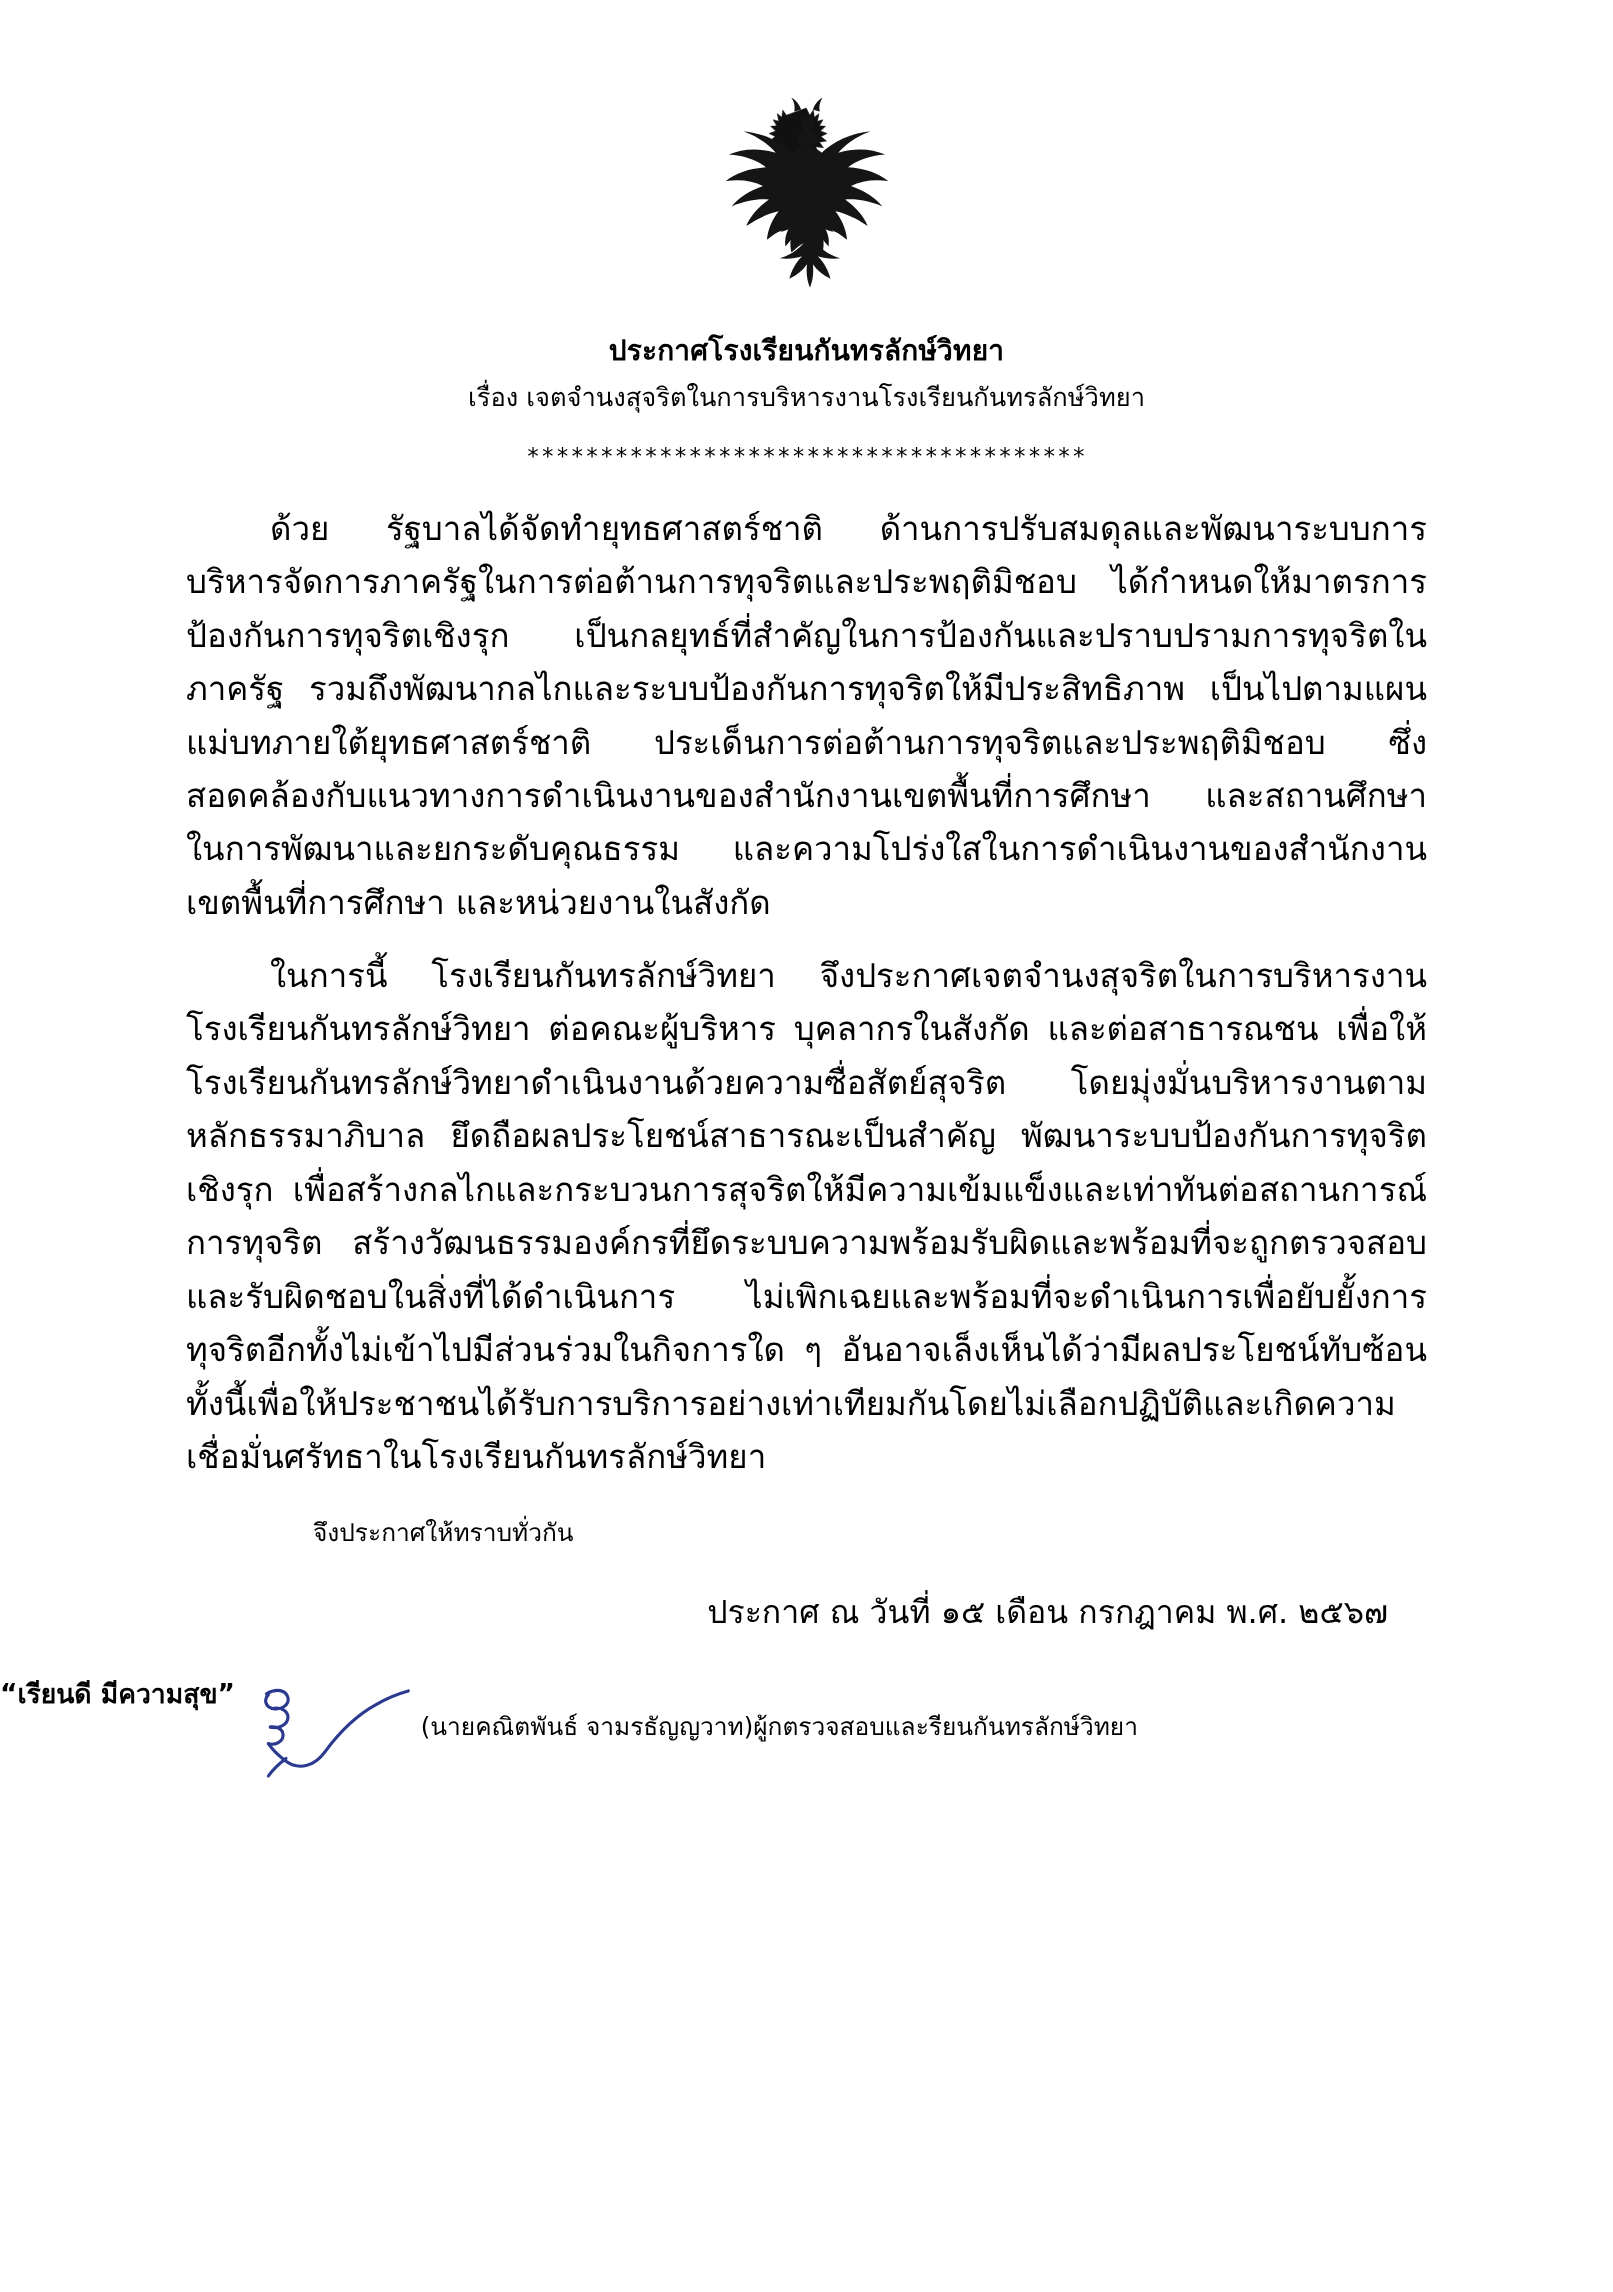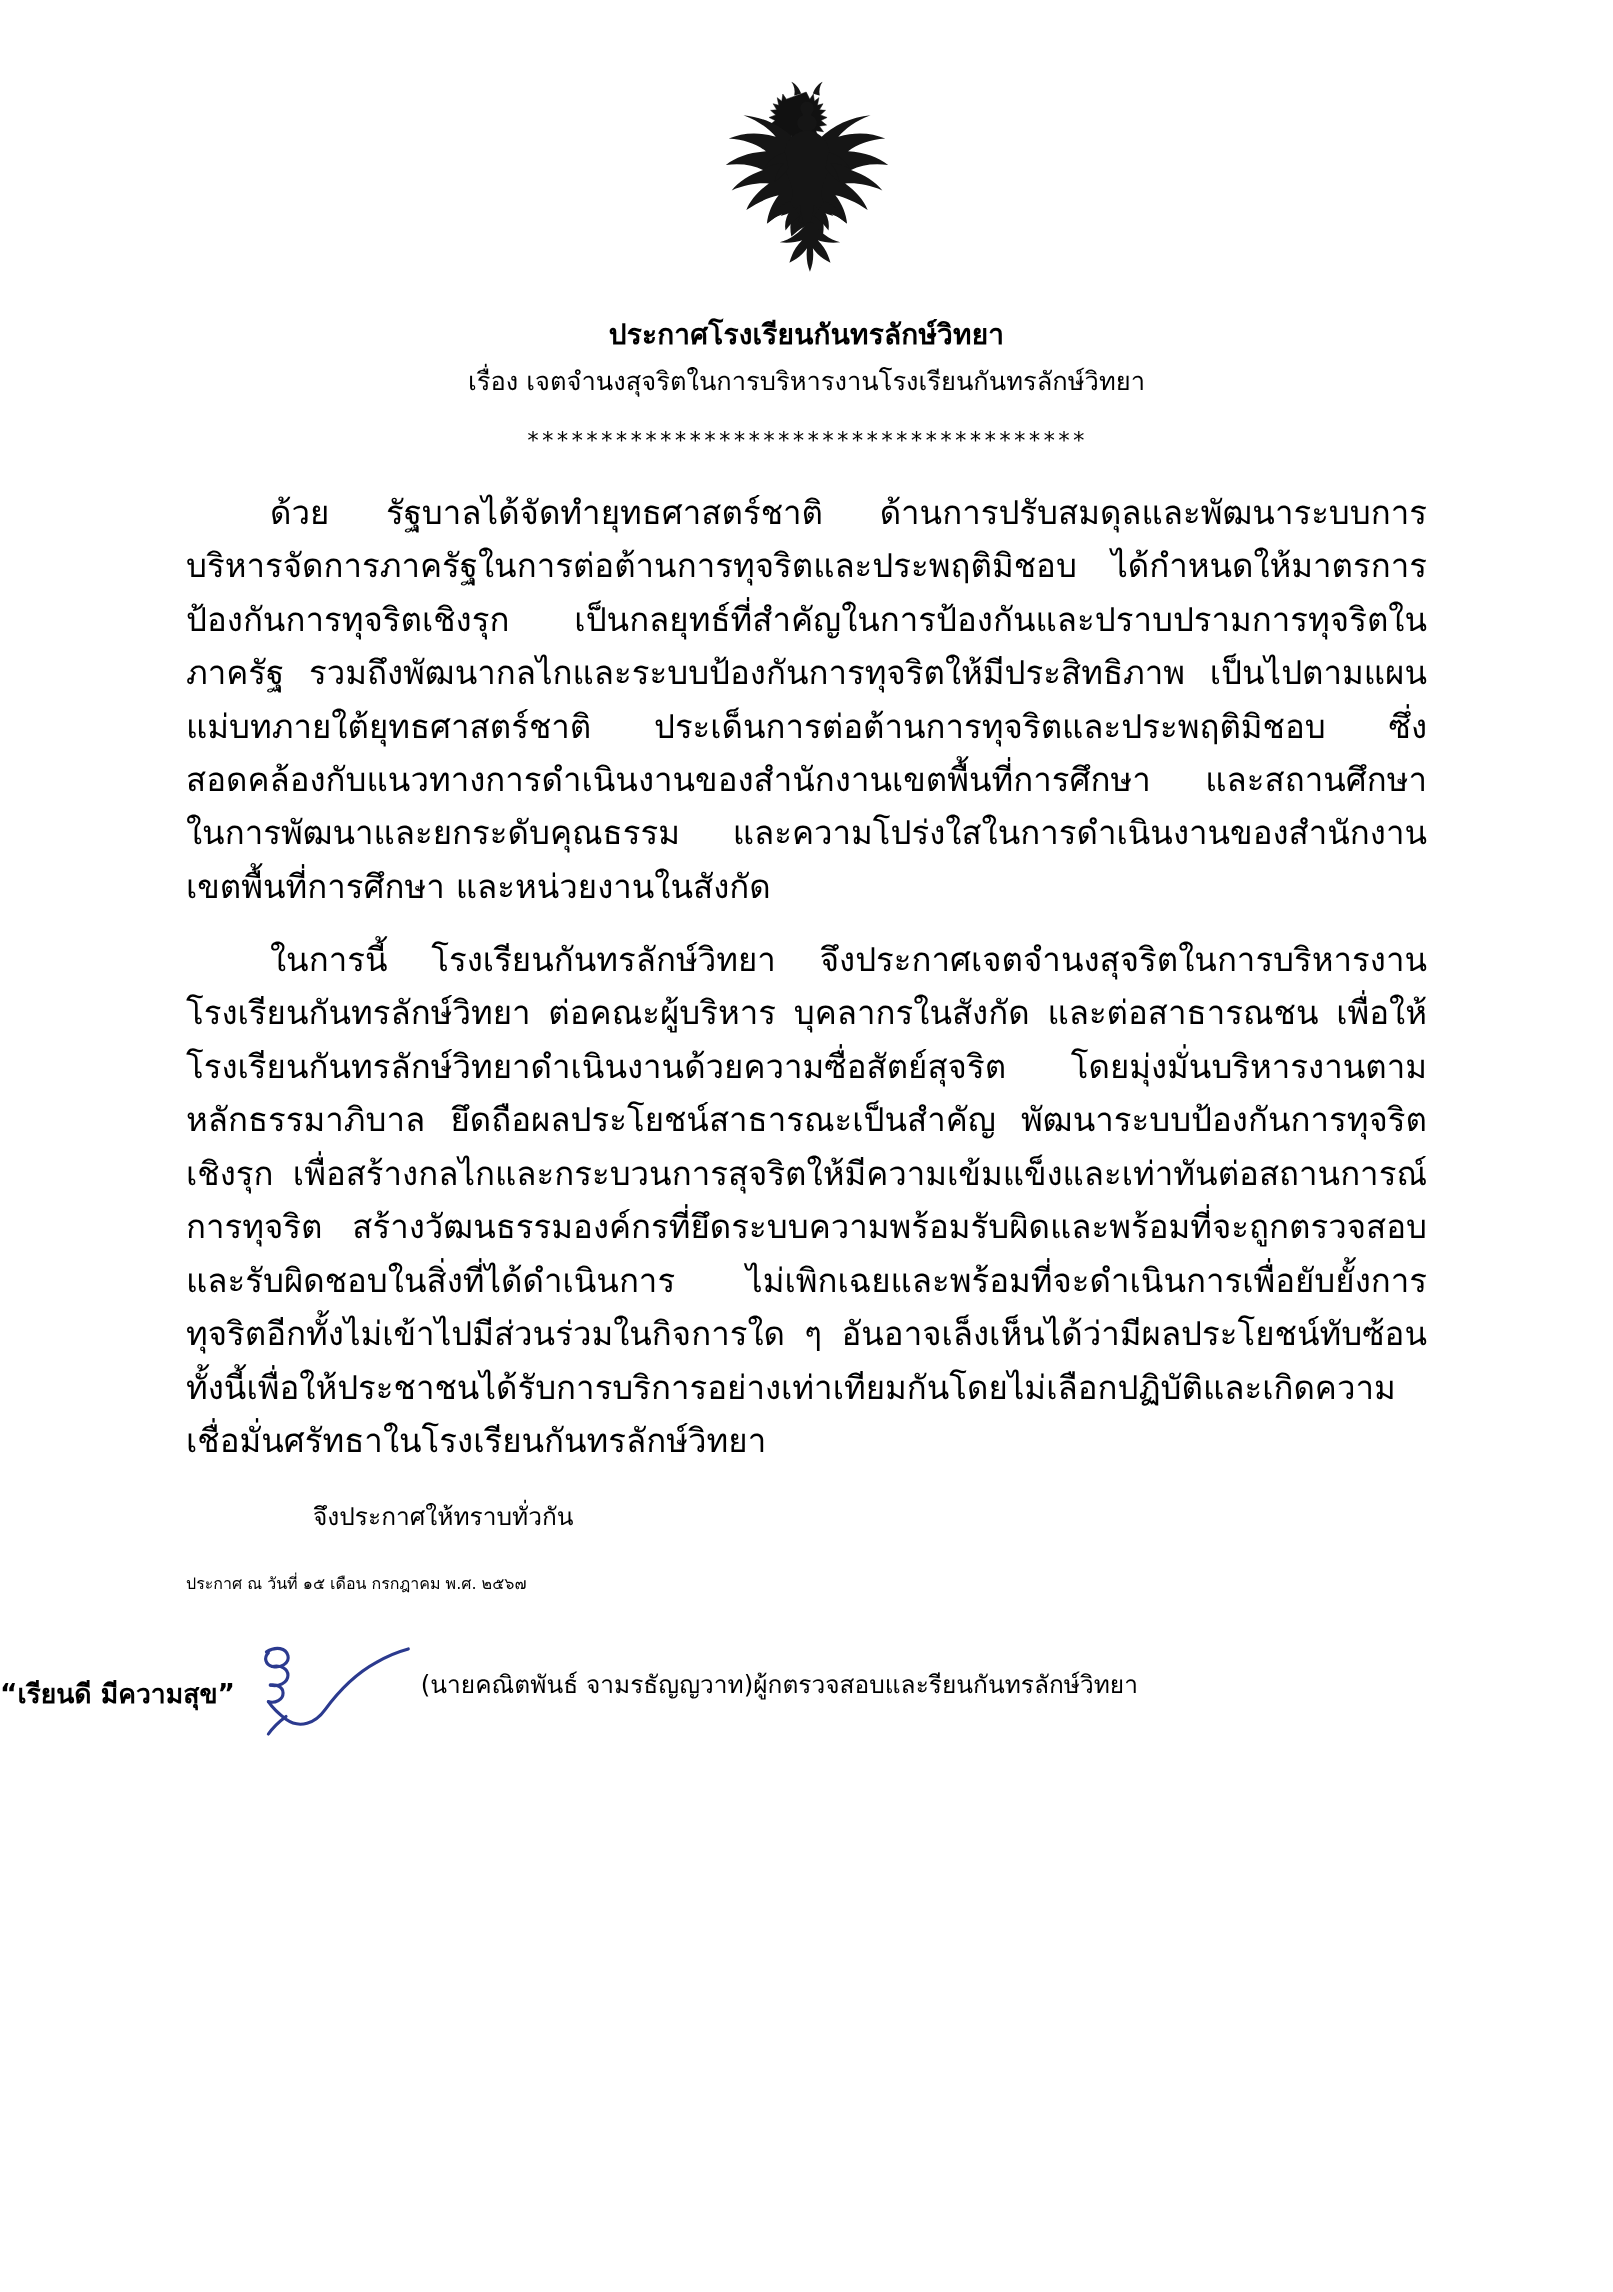--- a/index.html
+++ b/index.html
@@ -13,21 +13,21 @@
     font-family: "DejaVu Sans", "Liberation Sans", sans-serif;
     color: #000000;
     position: relative;
     overflow: hidden;
   }
   .page {
     position: relative;
     width: 1613px;
     height: 1840px;
     box-sizing: border-box;
-    padding: 0 186px;
+    padding: 16px 186px;
   }
 
   
   .emblem-wrap {
     padding-top: 76px;
     display: flex;
     justify-content: center;
   }
   .emblem {
     width: 216px;
@@ -75,24 +75,24 @@
   p.para:last-child {
     margin-bottom: 0;
   }
   .closing {
     font-size: 24.5px;
     line-height: 1.62;
     margin: 29px 0 0 0;
     text-indent: 127px;
   }
   .date-line {
-    font-size: 16px;
+    font-size: 32px;
     line-height: 1.62;
     margin: 35px 0 0 0;
-    text-align: left;
+    text-align: right;
     padding-right: 39px;
   }
 
   
   .sign-area {
     margin-top: 33px;
     display: flex;
     align-items: center;
     padding-right: 29px;
   }

